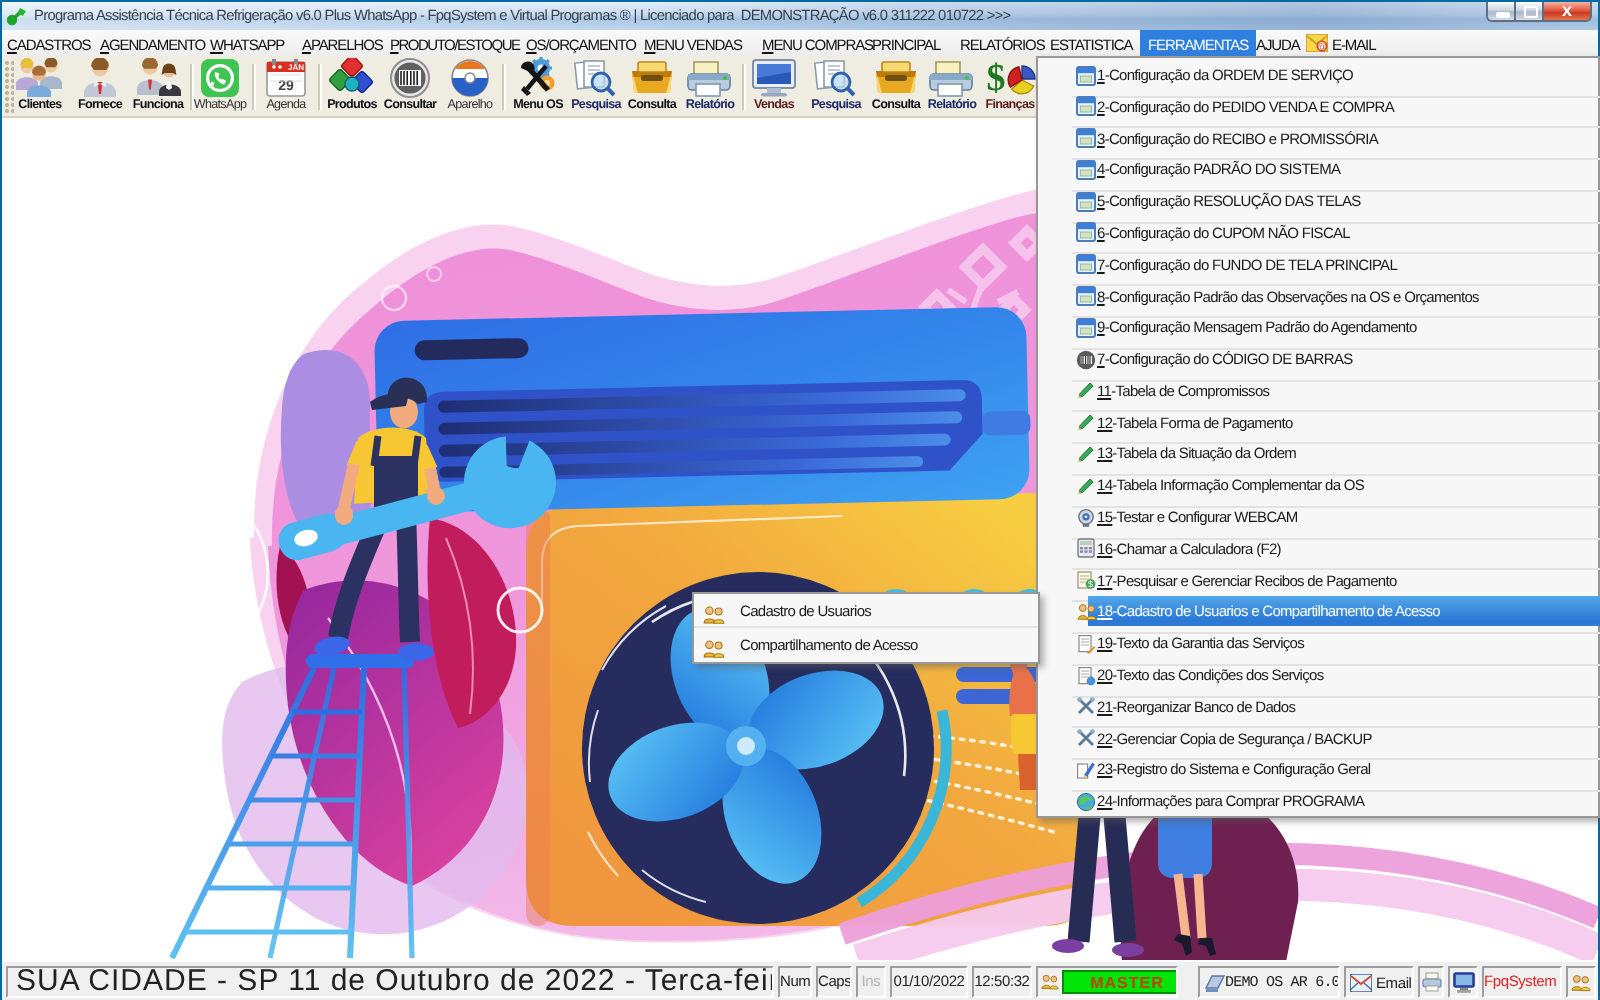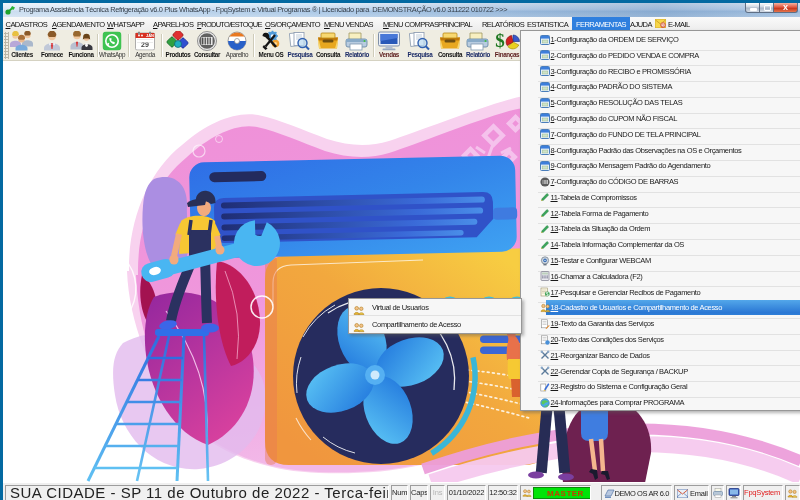--- a/index.html
+++ b/index.html
@@ -1,17 +1,17 @@
 <!DOCTYPE html>
 <html><head>
 <meta charset="utf-8">
 <style>
 * { margin:0; padding:0; box-sizing:border-box; }
 html,body { width:800px; height:500px; overflow:hidden; font-family:"Liberation Sans", sans-serif; background:#fff; }
-#win { position:absolute; left:0; top:0; width:800px; height:500px; border:3px solid #0369a1; }
+#win { position:absolute; left:0; top:0; width:800px; height:500px; border:1px solid #0369a1; }
 
 #titlebar { position:absolute; left:0; top:0; width:798px; height:14px;
   background:linear-gradient(90deg, rgba(255,255,255,0.40) 0%, rgba(255,255,255,0) 40%, rgba(59,104,160,0.30) 82%, rgba(59,104,160,0.10) 100%),linear-gradient(180deg,#e3eefa 0%,#c6daf0 45%,#abc8e6 60%,#bed5ec 100%); }
 #titlebar .ticon { position:absolute; left:2px; top:2px; width:11px; height:10px; }
 #titlebar .ttext { position:absolute; left:16px; top:2px; font-size:7.4px; letter-spacing:-0.35px; color:#37414b; white-space:nowrap; }
 .winbtns { position:absolute; right:3px; top:0; height:10px; display:flex; }
 .wb { height:10px; border:1px solid #5f6f85; border-top:none; background:linear-gradient(180deg,#fdfdfd,#cdd6e2 45%,#aab6c6 55%,#d4dce6); margin-left:-1px; position:relative; }
 .wb.min { width:15px; border-radius:0 0 0 3px; }
 .wb.max { width:15px; }
 .wb.close { width:25px; border-radius:0 0 3px 0; background:linear-gradient(180deg,#f5b3a2,#e35b43 45%,#c93a1e 60%,#e4764f); }
@@ -770,21 +770,21 @@
       </div>
   </div>
   <div id="submenu">
     <div class="smi" style="top:0">
         <div class="mic"><svg width="12" height="11" viewBox="0 0 11 10">
             <circle cx="3.4" cy="3" r="1.7" fill="#f3c188" stroke="#a9750d" stroke-width="0.5"></circle>
             <path d="M1 8.6 C1 6.2 5.8 6.2 5.8 8.6 Z" fill="#e8b830" stroke="#a9750d" stroke-width="0.5"></path>
             <circle cx="7.6" cy="3.4" r="1.6" fill="#f3c188" stroke="#a9750d" stroke-width="0.5"></circle>
             <path d="M5.4 8.8 C5.4 6.6 10 6.6 10 8.8 Z" fill="#f0d050" stroke="#a9750d" stroke-width="0.5"></path>
           </svg></div>
-        <div class="txt">Virtual de Usuarios</div>
+        <div class="txt">Cadastro de Usuarios</div>
         <div class="sep"></div>
       </div>
     <div class="smi" style="top:17px">
         <div class="mic"><svg width="12" height="11" viewBox="0 0 11 10">
             <circle cx="3.4" cy="3" r="1.7" fill="#f3c188" stroke="#a9750d" stroke-width="0.5"></circle>
             <path d="M1 8.6 C1 6.2 5.8 6.2 5.8 8.6 Z" fill="#e8b830" stroke="#a9750d" stroke-width="0.5"></path>
             <circle cx="7.6" cy="3.4" r="1.6" fill="#f3c188" stroke="#a9750d" stroke-width="0.5"></circle>
             <path d="M5.4 8.8 C5.4 6.6 10 6.6 10 8.8 Z" fill="#f0d050" stroke="#a9750d" stroke-width="0.5"></path>
           </svg></div>
         <div class="txt">Compartilhamento de Acesso</div>
@@ -804,21 +804,21 @@
           <circle cx="7.6" cy="3.4" r="1.6" fill="#f3c188" stroke="#a9750d" stroke-width="0.5"></circle>
           <path d="M5.4 8.8 C5.4 6.6 10 6.6 10 8.8 Z" fill="#f0d050" stroke="#a9750d" stroke-width="0.5"></path>
         </svg>
         <div style="position:absolute;left:12px;top:1px;width:65px;height:12px;background:#00e408;border:1px solid #0a8a0a;color:#c04000;font-weight:bold;font-size:8px;text-align:center;line-height:12px;letter-spacing:0.5px;">MASTER</div>
       </div>
     <div class="sp" style="left:598px; width:71px;">
         <svg style="position:absolute;left:2px;top:2px" width="11" height="11" viewBox="0 0 11 11">
           <path d="M1 8 L4 2 L10 2 L7 8 Z" fill="#b8c8e0" stroke="#5878a8" stroke-width="0.7"></path>
           <path d="M1 8.5 h6 v1.5 h-6 z" fill="#7090c0"></path>
         </svg>
-        <span style="position:absolute;left:12.5px;top:1px;letter-spacing:-0.4px;">DEMO OS AR 6.0</span>
+        <span style="position:absolute;left:12.5px;top:1px;letter-spacing:-0.4px;font-family:Liberation Mono, monospace;">DEMO OS AR 6.0</span>
       </div>
     <div class="sp" style="left:671px; width:35px;">
         <svg style="position:absolute;left:2px;top:3px" width="11" height="9" viewBox="0 0 11 9">
           <rect x="0" y="0" width="11" height="9" rx="1" fill="#e8f0f8" stroke="#4060a0" stroke-width="0.8"></rect>
           <path d="M0.5 1 L5.5 5 L10.5 1" fill="none" stroke="#d04a2a" stroke-width="0.9"></path>
           <path d="M0 8 l4 -3.5 M11 8 l-4 -3.5" stroke="#4060a0" stroke-width="0.6"></path>
         </svg>
         <span style="position:absolute;left:15px;top:1px;">Email</span>
       </div>
     <div class="sp" style="left:708px; width:13px;">

